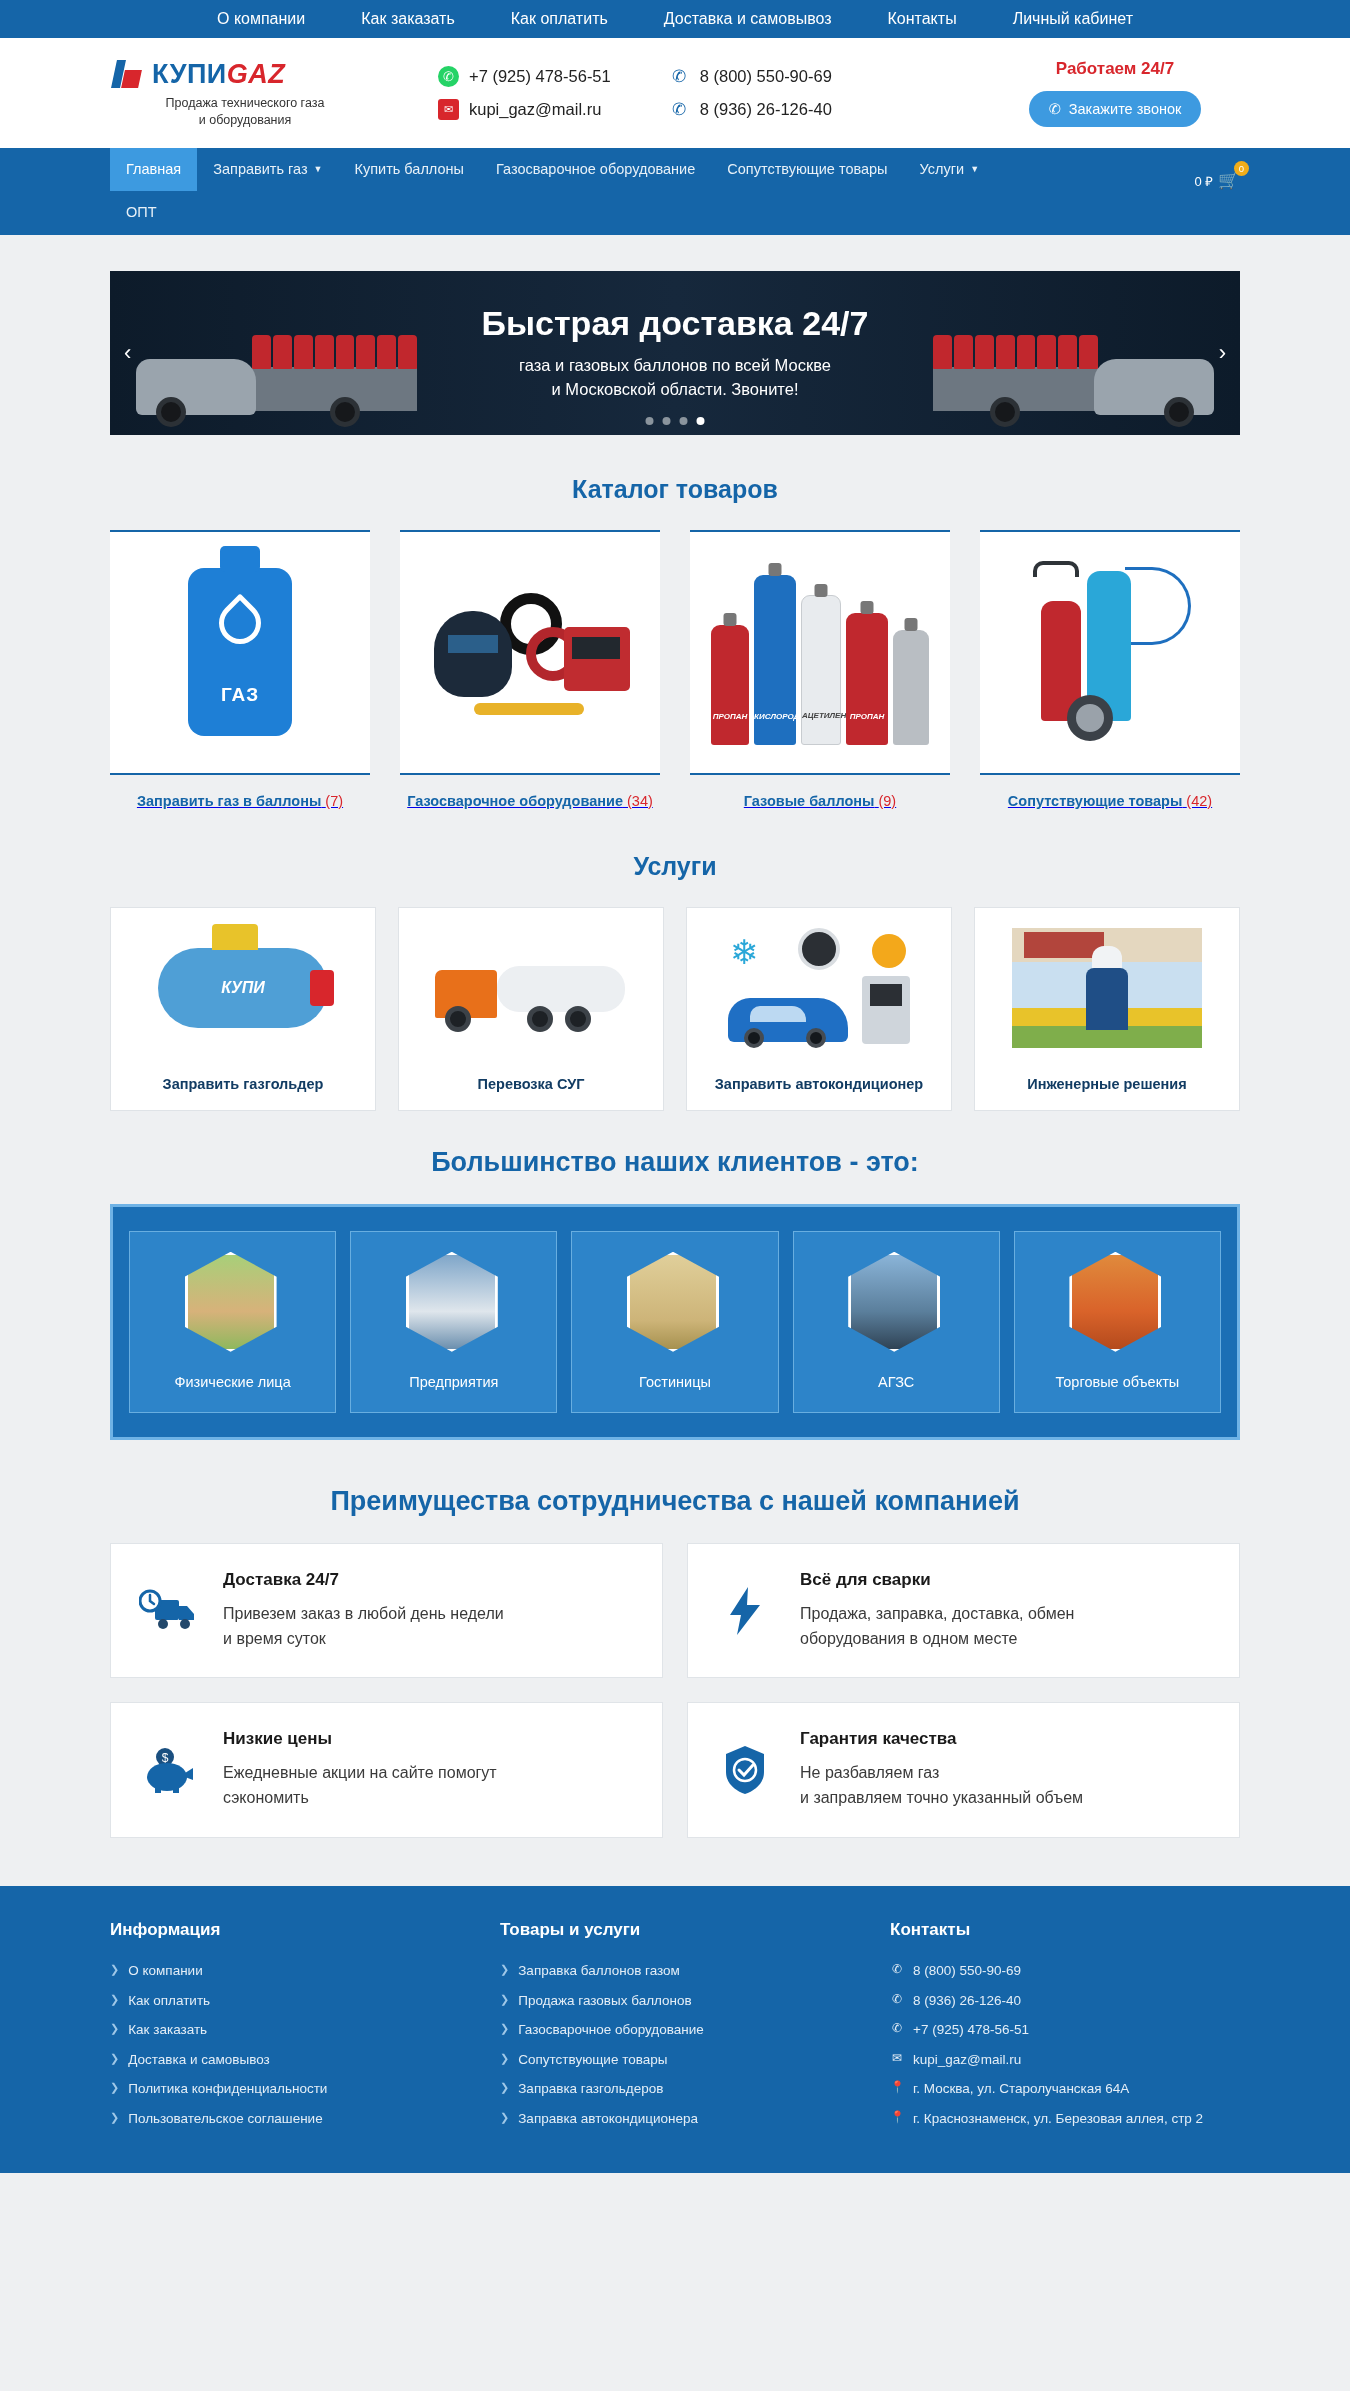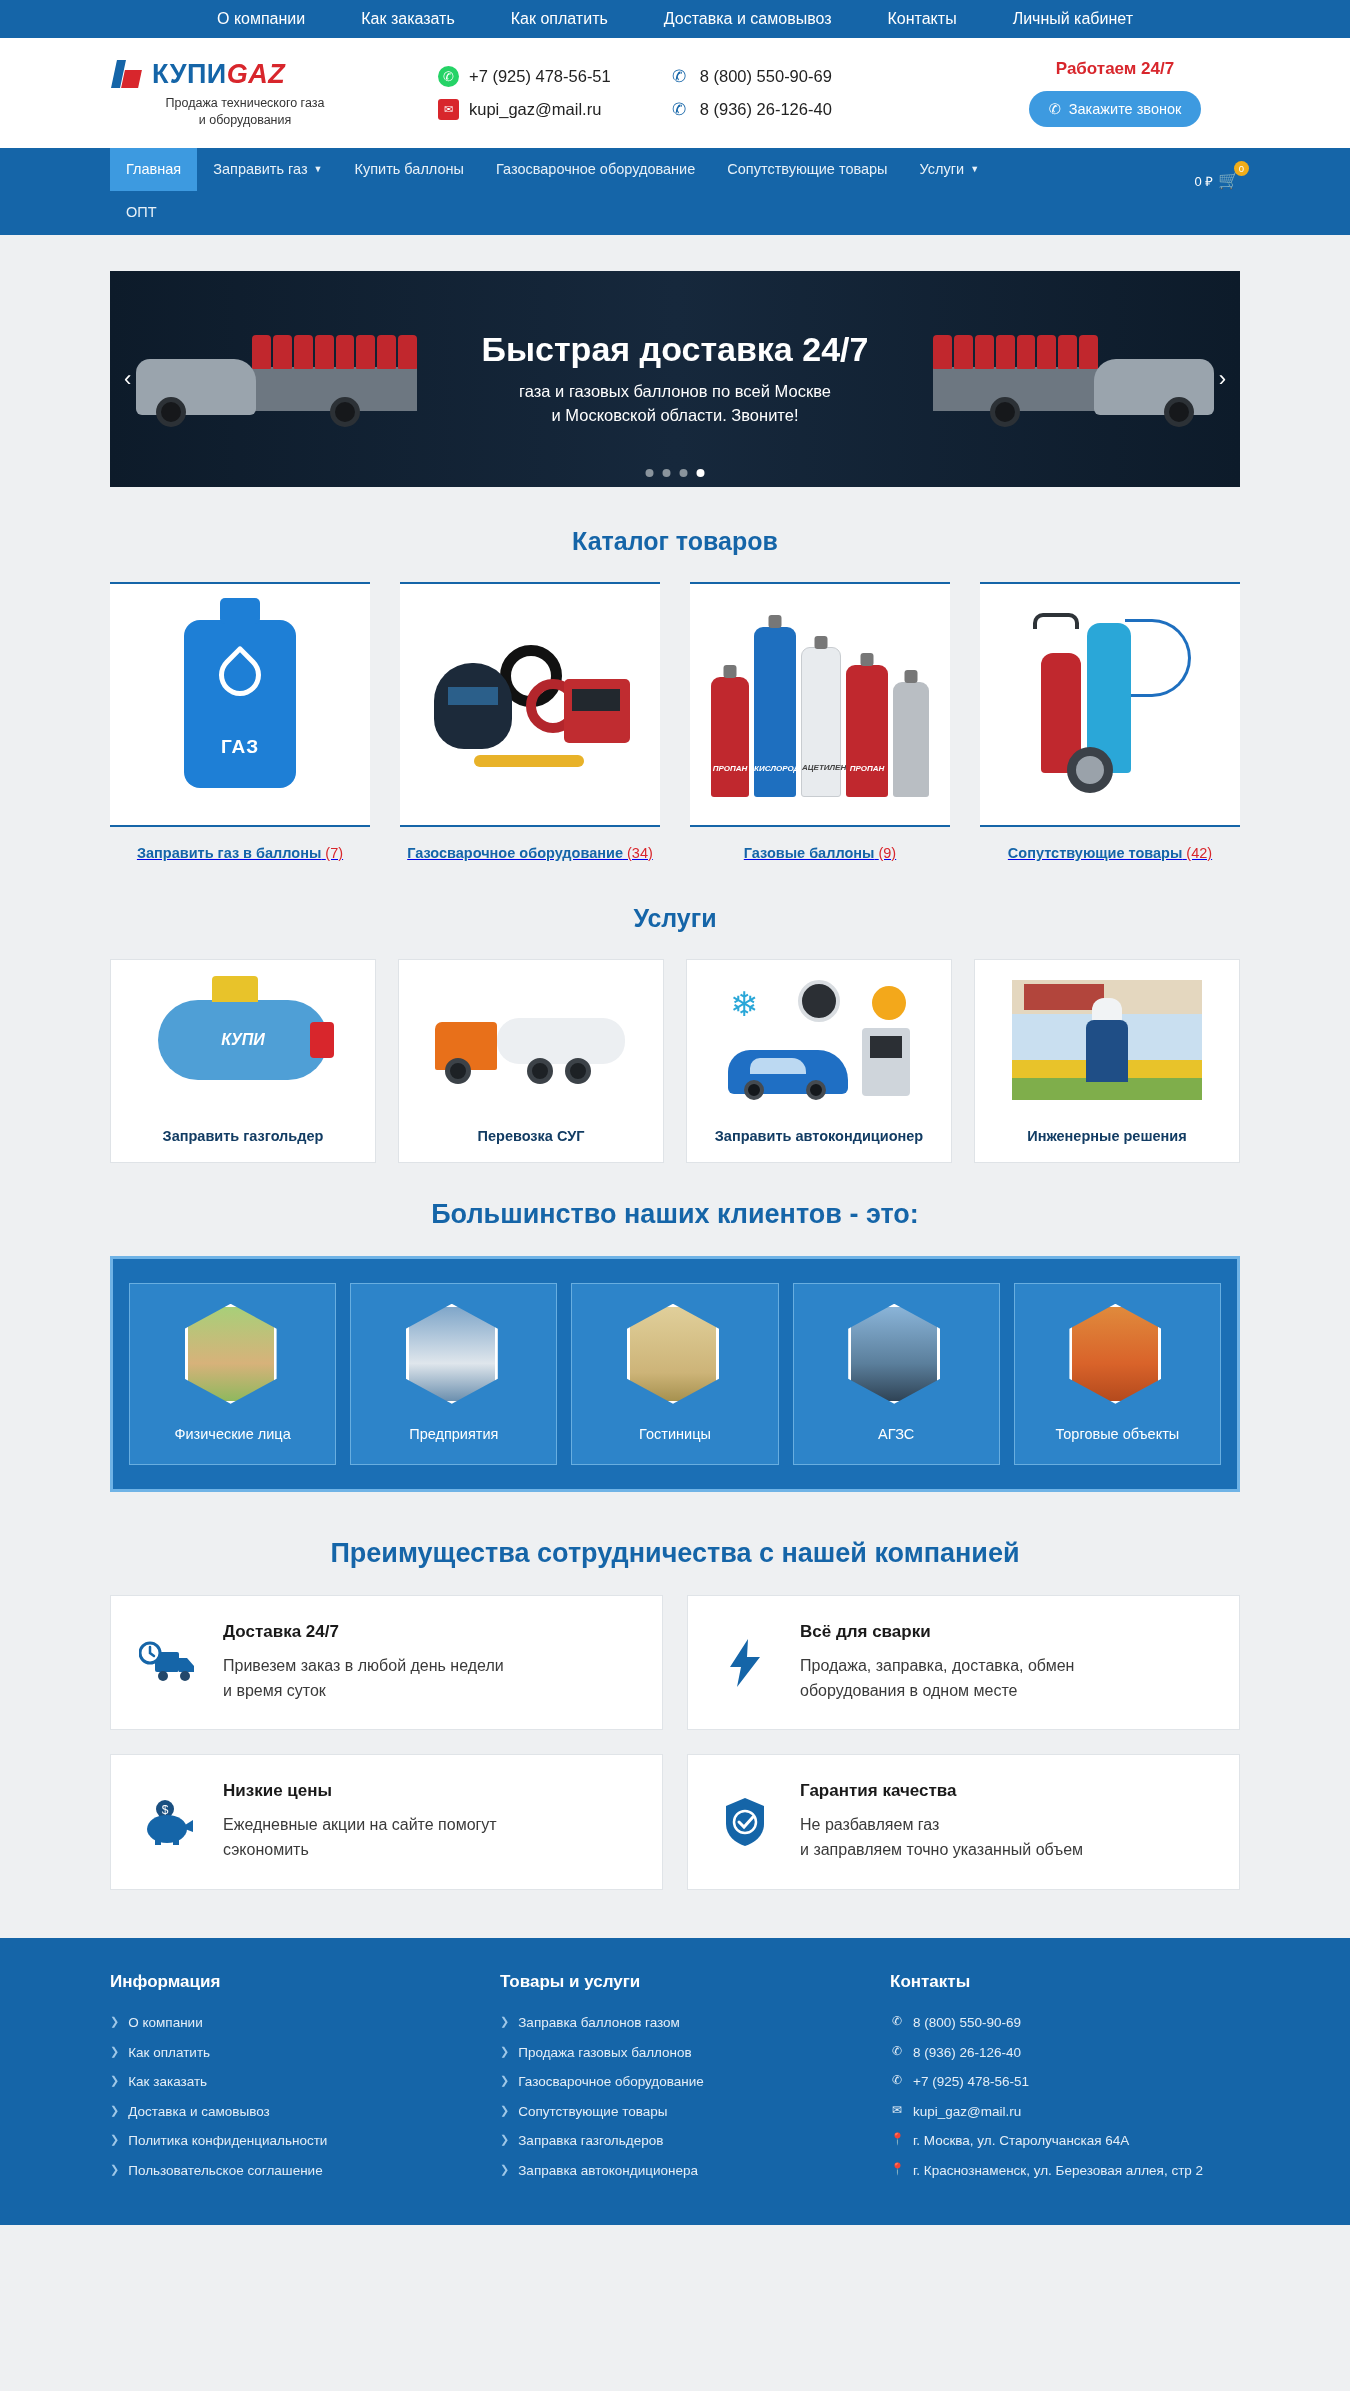--- a/index.html
+++ b/index.html
@@ -111,21 +111,21 @@
   .cart-badge {
     position: absolute; top: -9px; right: -9px;
     background: #f0ad1a; color: #fff; font-size: 9.5px;
     border-radius: 50%; width: 15px; height: 15px;
     display: flex; align-items: center; justify-content: center;
   }
 
   
   .wrap { width: 1350px; padding: 0 110px; }
   .slider {
-    margin-top: 36px; height: 216px; position: relative;
+    margin-top: 36px; height: 164px; position: relative;
     background: linear-gradient(90deg,#0d1b2a 0%, #16283c 50%, #0d1b2a 100%);
     overflow: hidden;
   }
   .slider-center { position: absolute; inset: 0; display: flex; flex-direction: column;
     align-items: center; justify-content: center; color: #fff; z-index: 3; }
   .slide-title { font-size: 34px; font-weight: bold; margin-bottom: 10px; }
   .slide-sub { font-size: 16.5px; line-height: 1.5; text-align: center; }
   .truck {
     position: absolute; top: 30px; width: 290px; height: 140px; z-index: 1;
   }
@@ -186,21 +186,21 @@
     border-bottom: 2px solid #1565a8; display: flex;
     align-items: center; justify-content: center; background: #fff;
   }
   .cat-label {
     margin-top: 16px; text-align: center; font-size: 14.5px;
     color: #1565a8; line-height: 1.45; text-decoration: none; font-weight: bold;
   }
   .cat-count { color: #d8262c; font-weight: normal; }
 
   
-  .bottle { width: 112px; height: 168px; background: #1e7fd6; border-radius: 16px; position: relative; }
+  .bottle { width: 104px; height: 168px; background: #1e7fd6; border-radius: 16px; position: relative; }
   .bottle:before {
     content: ""; position: absolute; top: -22px; left: 50%; transform: translateX(-50%);
     width: 40px; height: 26px; background: #1e7fd6; border-radius: 5px;
   }
   .bottle .drop {
     position: absolute; top: 34px; left: 50%; transform: translateX(-50%) rotate(45deg);
     width: 42px; height: 42px; border: 5px solid #fff; border-radius: 3px 50% 50% 50%;
   }
   .bottle .cap { position: absolute; bottom: 30px; left: 50%; transform: translateX(-50%);
     color: #fff; font-size: 19px; font-weight: bold; letter-spacing: 1px; }

